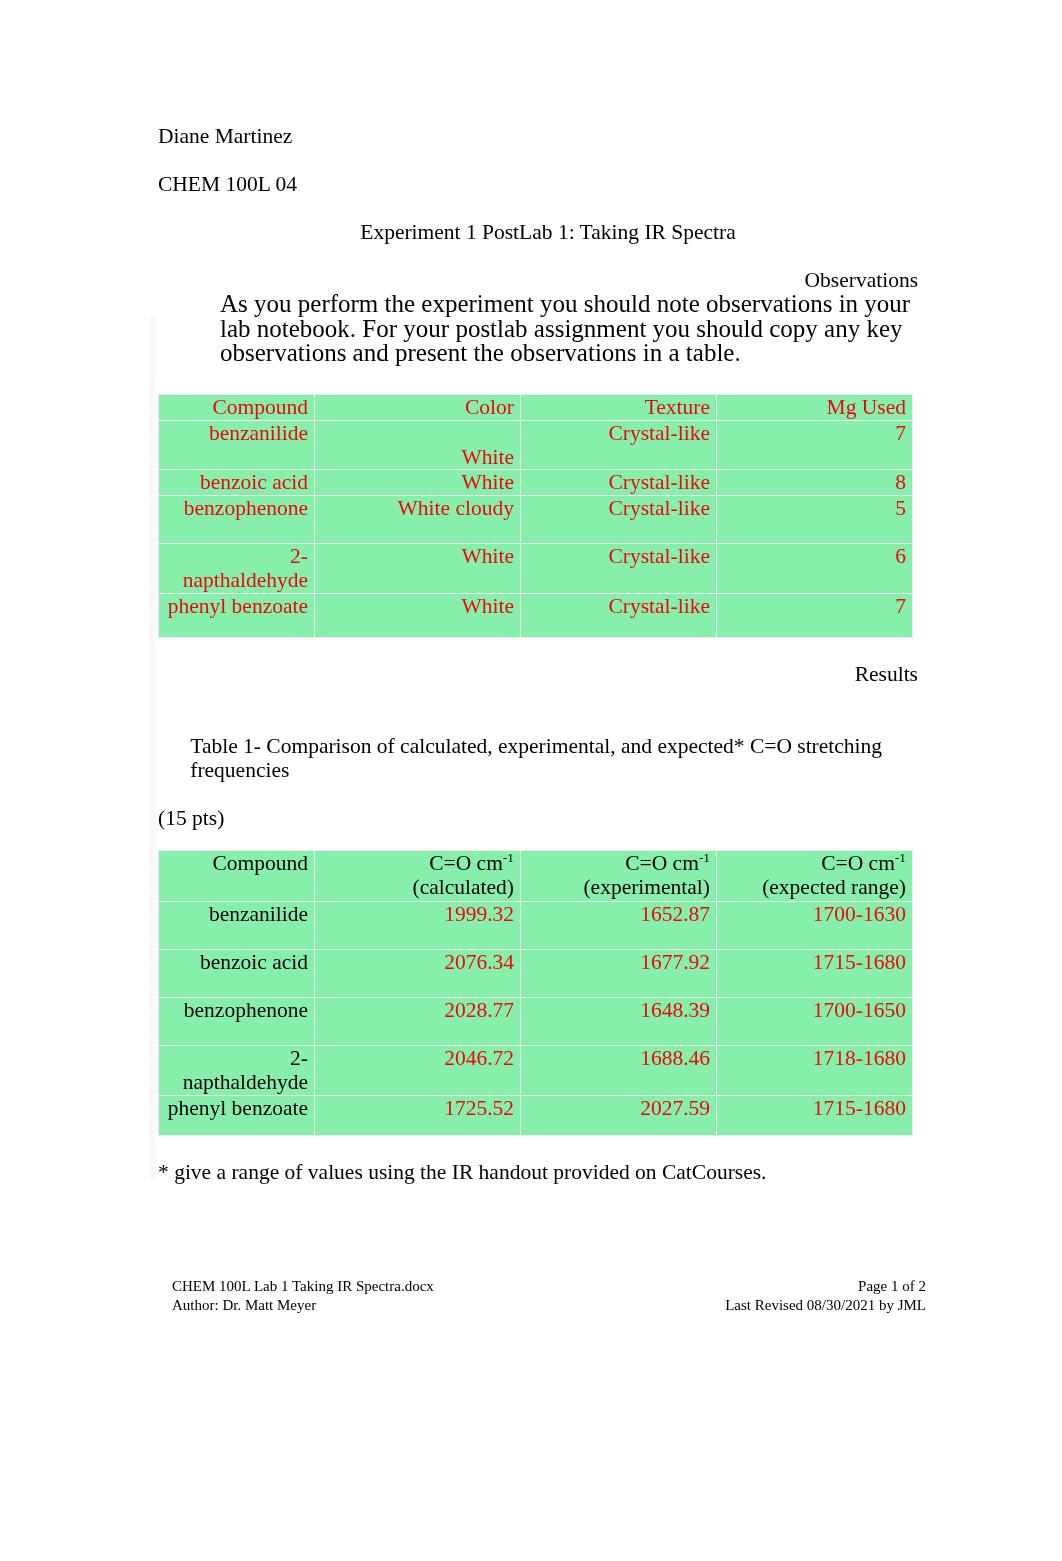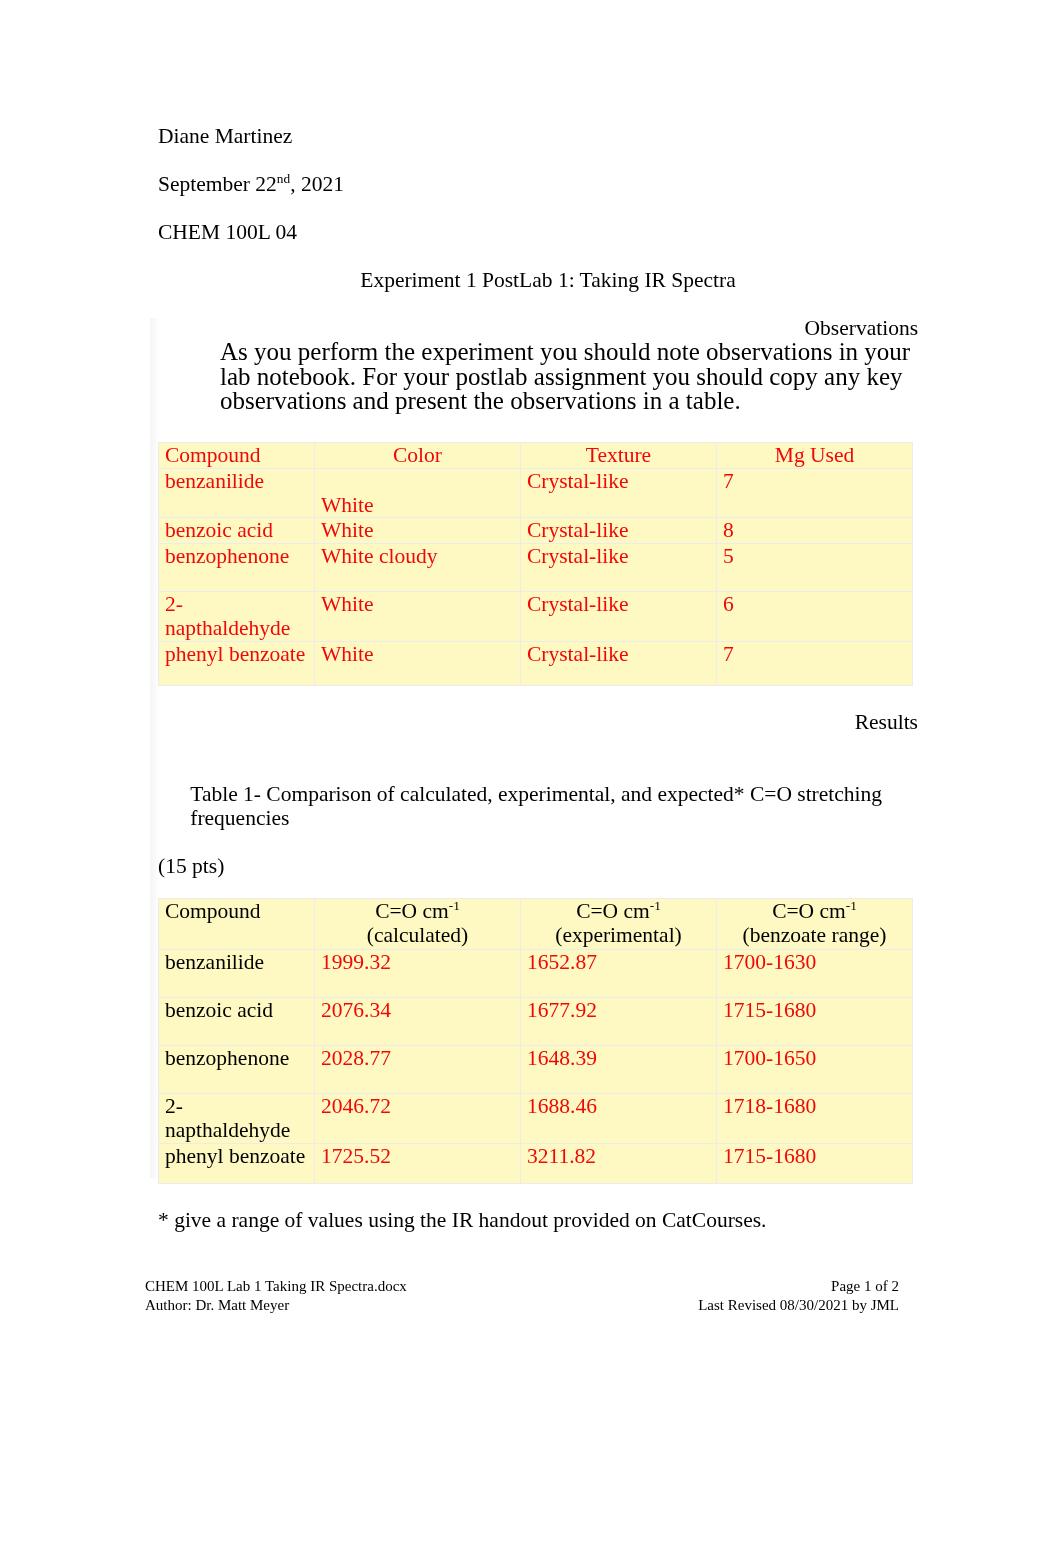--- a/index.html
+++ b/index.html
@@ -66,21 +66,22 @@
     width: 754px;
     table-layout: fixed;
     margin: 0;
   }
   .doc-table td {
     border: 1px solid #ececed;
     padding: 0 6px 0 6px;
     vertical-align: top;
     font-size: 21.5px;
     line-height: 24.5px;
-    background: #fef9c3;
+    background: #86efac;
+    text-align: right;
   }
 
   .col-compound { width: 156px; }
   .col-b        { width: 206px; }
   .col-c        { width: 196px; }
   .col-d        { width: 196px; }
 
   .red { color: #f00808; }
   .black { color: #000000; }
   .ctr { text-align: center; }
@@ -97,21 +98,21 @@
   #results-table tr.r-tall td { height: 48px; }
   #results-table tr.r-last td { height: 40px; }
 
   .gap-sm  { height: 20px; }
   .gap-md  { height: 24px; }
   .gap-lg  { height: 28px; }
 
   
   .footer {
     position: absolute;
-    left: 145px;
+    left: 172px;
     top: 1277px;
     width: 754px;
     font-size: 15px;
     line-height: 19px;
   }
   .footer-row {
     display: flex;
     justify-content: space-between;
     align-items: baseline;
   }
@@ -131,21 +132,20 @@
 <body>
 
 <div class="page">
 
   <div class="edge-shade"></div>
 
   <div class="content">
 
     <p class="para">Diane Martinez</p>
 
-    <p class="para"><span>September 22</span><sup>nd</sup><span>, 2021</span></p>
 
     <p class="para">CHEM 100L 04</p>
 
     <p class="title-center">Experiment 1 PostLab 1: Taking IR Spectra</p>
 
     <div class="section-head">Observations</div>
     <div class="indent-block">As you perform the experiment you should note observations in your lab notebook. For your postlab assignment you should copy any key observations and present the observations in a table.</div>
 
     <div class="gap-lg"></div>
 
@@ -215,21 +215,21 @@
         <col class="col-compound">
           <col class="col-b">
           <col class="col-c">
           <col class="col-d">
       </colgroup>
       <tbody>
         <tr class="r-head">
           <td class="black lft">Compound</td>
           <td class="black ctr"><span>C=O cm</span><sup>-1</sup><br><span>(calculated)</span></td>
           <td class="black ctr"><span>C=O cm</span><sup>-1</sup><br><span>(experimental)</span></td>
-          <td class="black ctr"><span>C=O cm</span><sup>-1</sup><br><span>(benzoate range)</span></td>
+          <td class="black ctr"><span>C=O cm</span><sup>-1</sup><br><span>(expected range)</span></td>
         </tr>
         <tr class="r-tall">
           <td class="black lft">benzanilide</td>
           <td class="red lft">1999.32</td>
           <td class="red lft">1652.87</td>
           <td class="red lft">1700-1630</td>
         </tr>
         <tr class="r-tall">
           <td class="black lft">benzoic acid</td>
           <td class="red lft">2076.34</td>
@@ -244,21 +244,21 @@
         </tr>
         <tr class="r-tall">
           <td class="black lft"><span style="display:inline-block;width:100%;word-break:break-word;">2-napthaldehyde</span></td>
           <td class="red lft">2046.72</td>
           <td class="red lft">1688.46</td>
           <td class="red lft">1718-1680</td>
         </tr>
         <tr class="r-last">
           <td class="black lft">phenyl benzoate</td>
           <td class="red lft">1725.52</td>
-          <td class="red lft">3211.82</td>
+          <td class="red lft">2027.59</td>
           <td class="red lft">1715-1680</td>
         </tr>
       </tbody>
     </table>
 
     <div class="gap-md"></div>
 
     <div class="para" style="margin-bottom:0;">* give a range of values using the IR handout provided on CatCourses.</div>
 
   </div>

